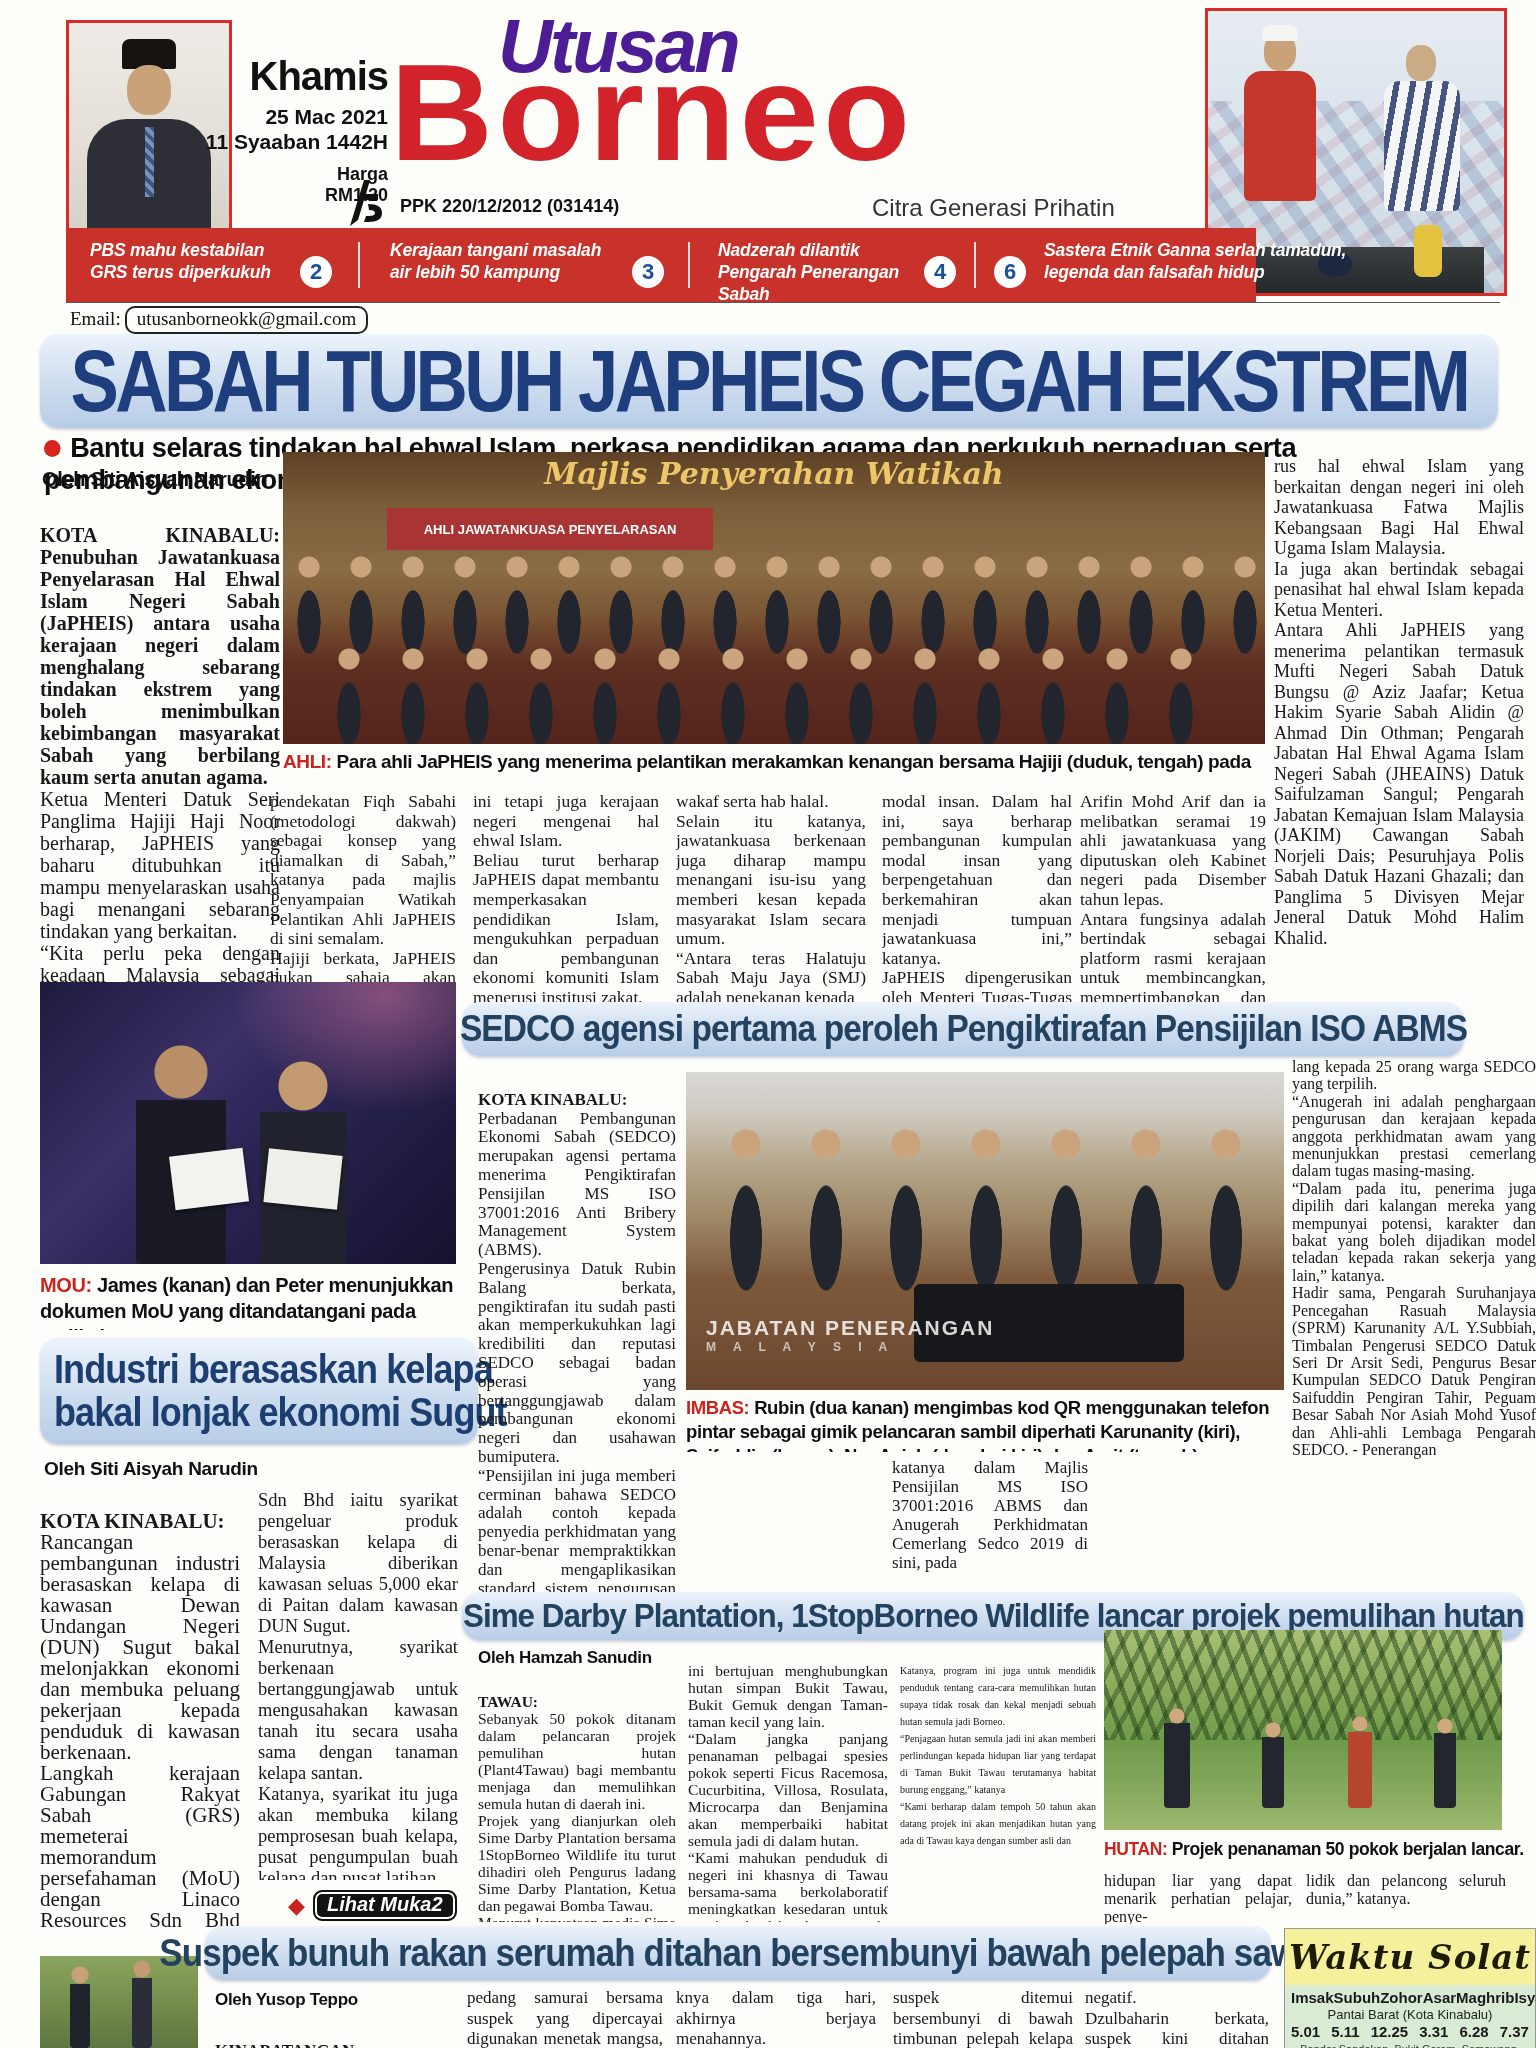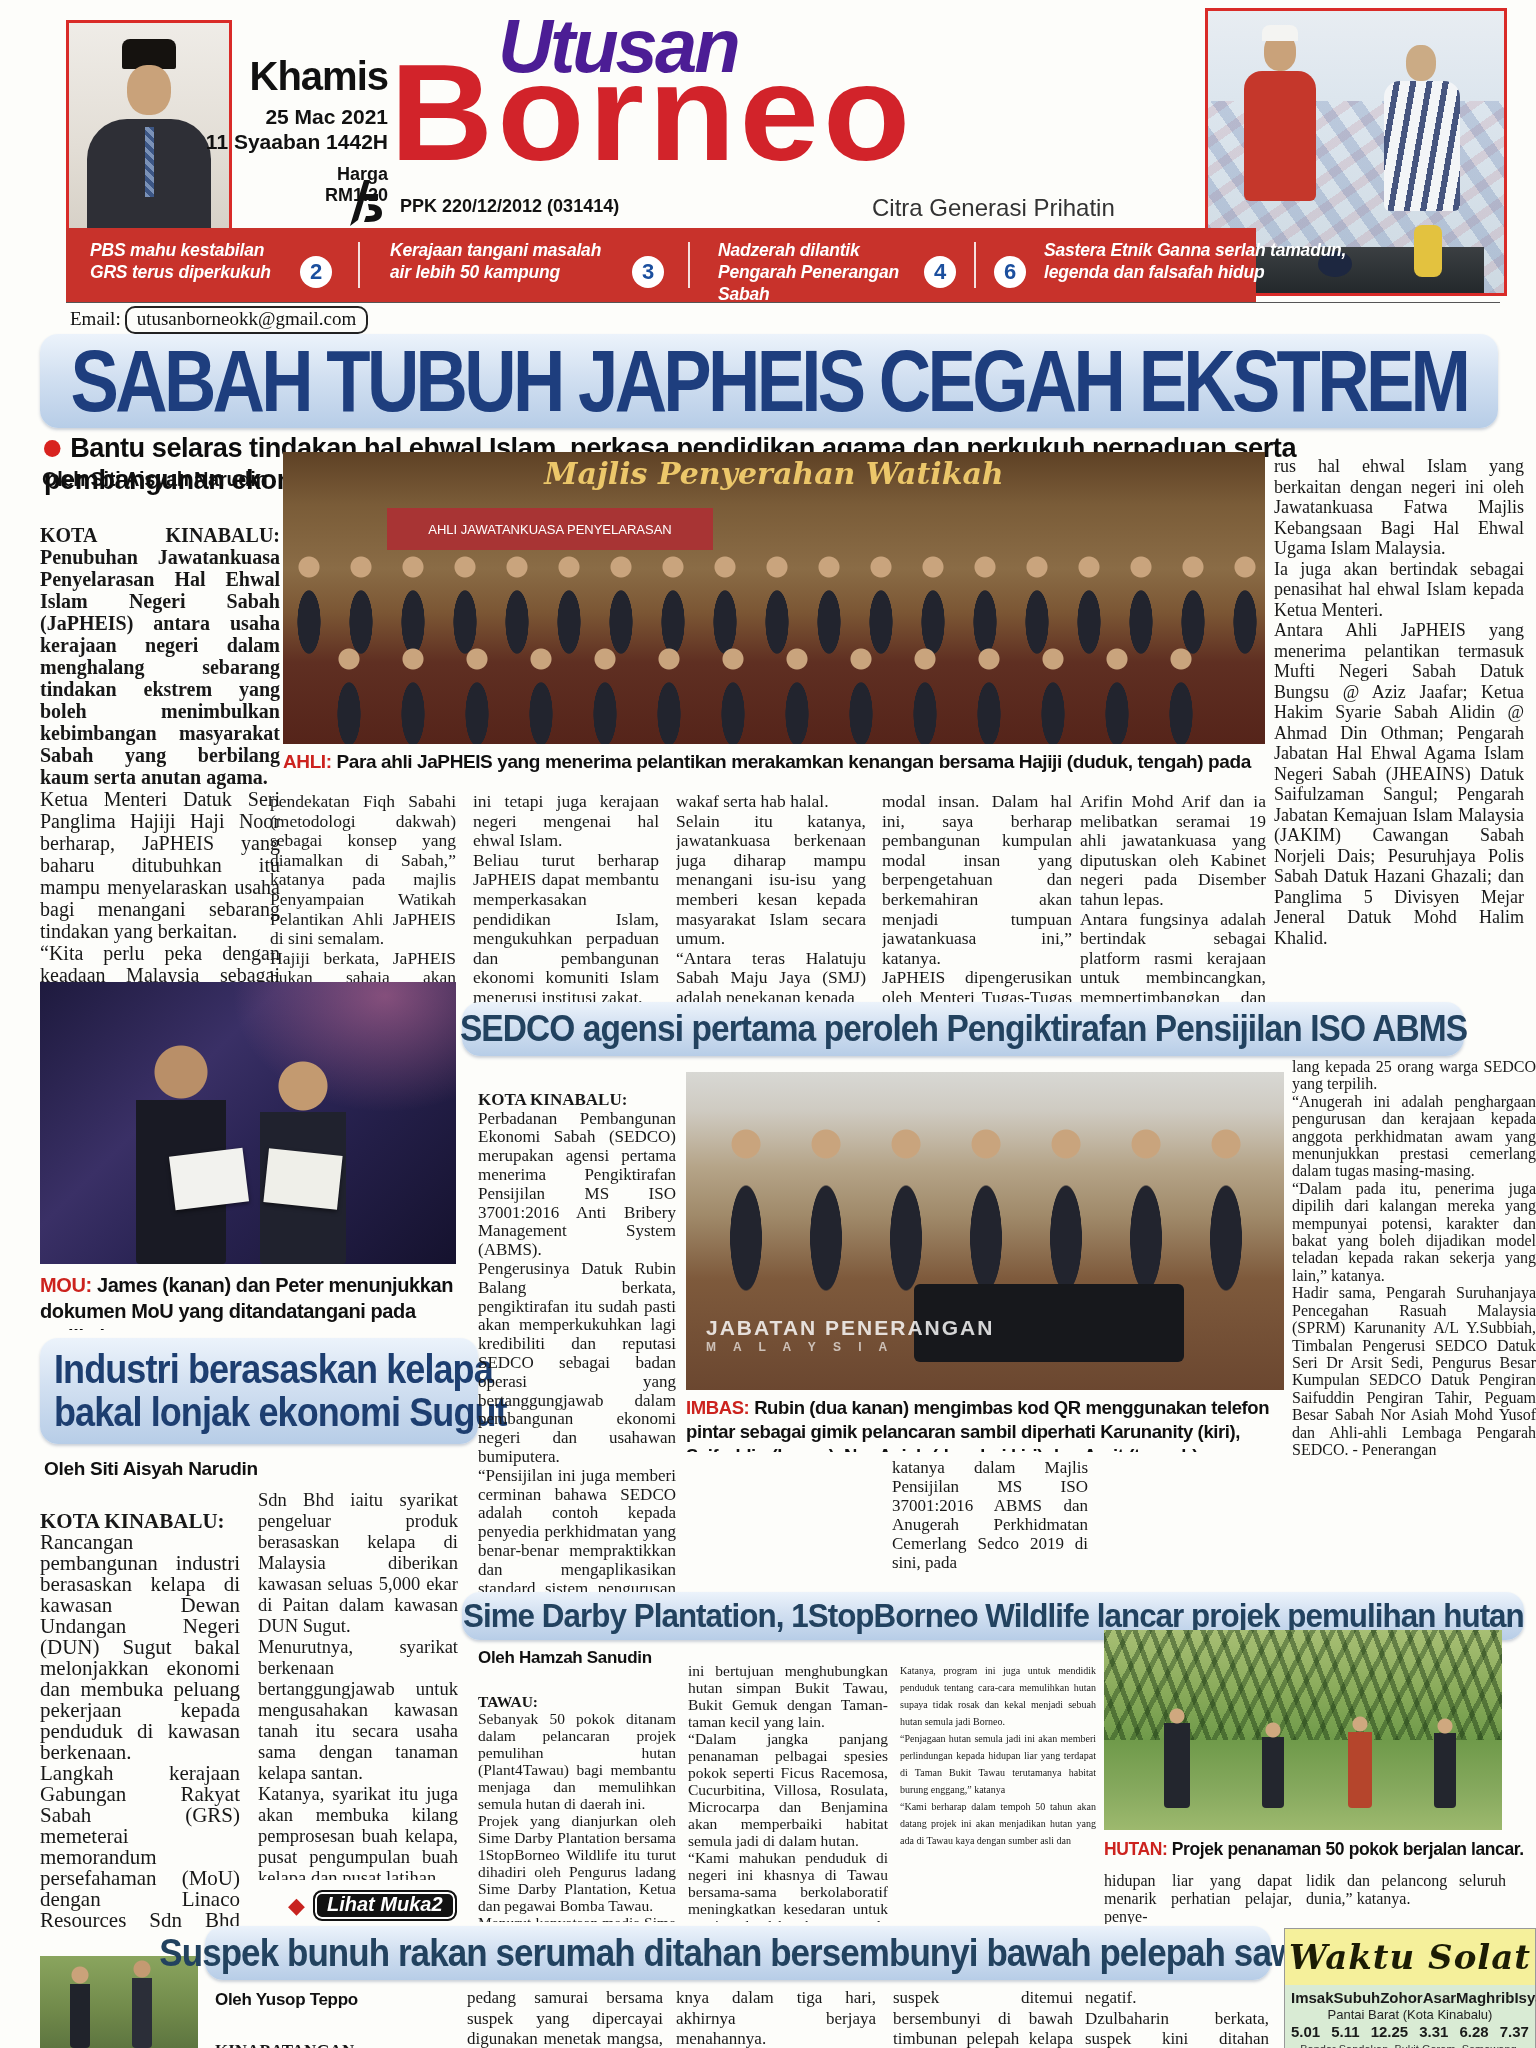--- a/index.html
+++ b/index.html
@@ -146,21 +146,21 @@
   <div class="byline" style="left:42px;top:468px;font-size:20px;">Oleh Siti Aisyah Narudin</div>
   <div class="col" style="left:40px;top:502px;width:240px;height:512px;font-size:20px;line-height:22px;">
     <span class="dl">KOTA KINABALU:</span> <span class="dl">Penubuhan Jawatankuasa Penyelarasan Hal Ehwal Islam Negeri Sabah (JaPHEIS) antara usaha kerajaan negeri dalam menghalang sebarang tindakan ekstrem yang boleh menimbulkan kebimbangan masyarakat Sabah yang berbilang kaum serta anutan agama.</span>
     <span>Ketua Menteri Datuk Seri Panglima Hajiji Haji Noor berharap, JaPHEIS yang baharu ditubuhkan itu mampu menyelaraskan usaha bagi menangani sebarang tindakan yang berkaitan.
 “Kita perlu peka dengan keadaan Malaysia sebagai sebuah negara majmuk yang sentiasa mengutamakan kesederhanaan dan keharmonian.
 “Ini juga selari dengan</span>
   </div>
 
   <div class="photo" style="left:283px;top:452px;width:982px;height:292px;background:linear-gradient(180deg,#5e4125 0%,#7a5c38 18%,#8a6c46 40%,#7b5634 55%,#5f2f22 72%,#55241a 100%);">
     <div class="script abs" style="left:0;top:4px;width:982px;text-align:center;font-size:30px;">Majlis Penyerahan Watikah</div>
-    <div class="abs" style="left:104px;top:56px;width:310px;height:42px;background:#a83434;color:#fff;font-weight:normal;font-size:13px;display:flex;align-items:center;justify-content:center;text-align:right;padding:0 8px;">
+    <div class="abs" style="left:104px;top:56px;width:310px;height:42px;background:#a83434;color:#fff;font-weight:bold;font-size:13px;display:flex;align-items:center;justify-content:center;text-align:right;padding:0 8px;">
       <span>AHLI JAWATANKUASA PENYELARASAN</span>
     </div>
     <div class="crowd" style="left:0;top:104px;width:982px;height:100px;"></div>
     <div class="crowd" style="left:40px;top:196px;width:900px;height:96px;background-size:64px 100%;"></div>
   </div>
   <div class="cap" style="left:283px;top:750px;width:982px;height:28px;">
     <span class="tag">AHLI:</span> <span>Para ahli JaPHEIS yang menerima pelantikan merakamkan kenangan bersama Hajiji (duduk, tengah) pada majlis itu.</span>
   </div>
 
   <div class="col" style="left:270px;top:792px;width:186px;height:220px;font-size:17.5px;line-height:19.6px;">pendekatan Fiqh Sabahi (metodologi dakwah) sebagai konsep yang diamalkan di Sabah,” katanya pada majlis Penyampaian Watikah Pelantikan Ahli JaPHEIS di sini semalam.

